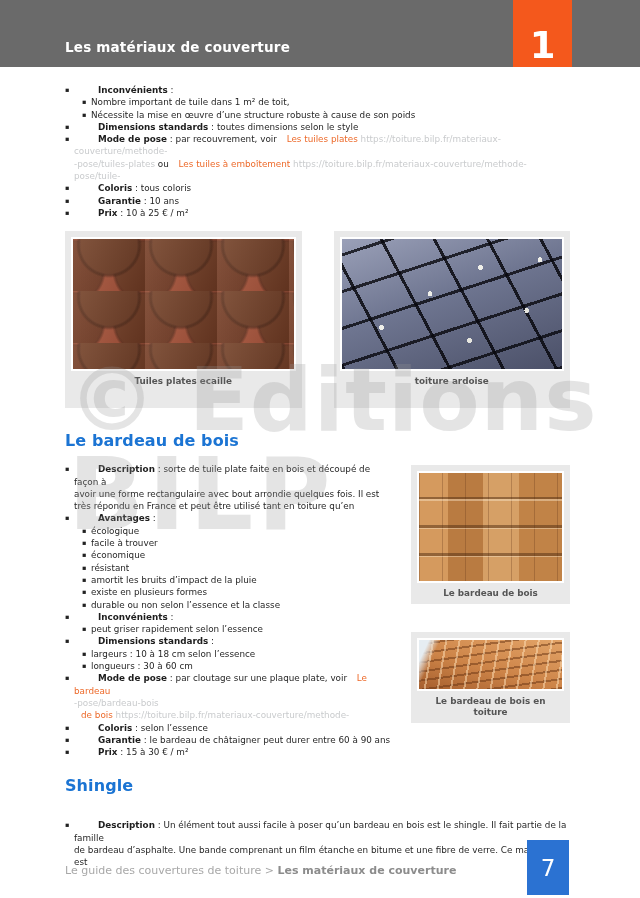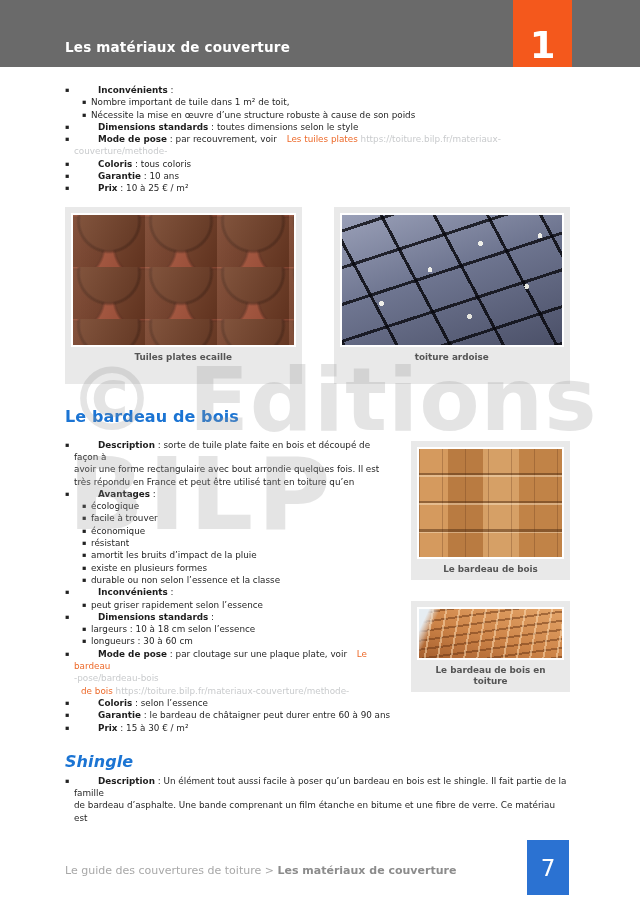--- a/index.html
+++ b/index.html
@@ -92,24 +92,24 @@
   }
 
   h2.section-heading{color:var(--heading_blue);font-size:16px;font-weight:bold;margin-top:23px;margin-bottom:13px;letter-spacing:.1px;}
 
   .two-col{display:flex;}
   .col-text{width:328px;flex:0 0 328px;}
   .col-images{width:159px;margin-left:auto;}
   .col-images .frame{width:159px;}
   .col-images .frame.b1{margin-top:2px;}
   .col-images .frame.b1 .photo{height:112px;}
-  .col-images .frame.b2{margin-top:21px;}
+  .col-images .frame.b2{margin-top:28px;}
   .col-images .frame.b2 .photo{height:53px;}
 
-  .sec-shingle h2{margin-top:18px;margin-bottom:4px;font-style:italic;}
+  .sec-shingle h2{margin-top:18px;margin-bottom:24px;}
 
   
   .breadcrumb{position:absolute;z-index:3;left:65px;top:864px;font-size:11px;color:#a8a8a8;}
   .breadcrumb .bc-bold{font-weight:bold;color:#8c8c8c;}
   .pagenum{position:absolute;z-index:3;left:527px;top:840px;width:42px;height:55px;background:var(--page_number_blue);
            color:#fff;font-size:23px;display:flex;align-items:center;justify-content:center;}
 </style>
 </head>
 <body>
 
@@ -140,20 +140,23 @@
           <span class="blt">▪</span>
           <span class="litext"><span class="s-n">Nécessite la mise en œuvre d’une structure robuste à cause de son poids</span></span>
         </div>
         <div class="li lvl1">
           <span class="blt">▪</span>
           <span class="litext"><span class="s-b">Dimensions standards</span><span class="s-n"> : toutes dimensions selon le style</span></span>
         </div>
         <div class="li lvl1">
           <span class="blt">▪</span>
           <span class="litext"><span class="s-b">Mode de pose</span><span class="s-n"> : par recouvrement, voir </span><span class="s-o">Les tuiles plates</span><span class="s-u"> https://toiture.bilp.fr/materiaux-couverture/methode-</span></span>
+        </div>
+        <div class="li lvl1 cont">
+          <span class="litext"><span class="s-u">-pose/tuiles-plates</span><span class="s-n"> ou </span><span class="s-o">Les tuiles à emboîtement</span><span class="s-u"> https://toiture.bilp.fr/materiaux-couverture/methode-pose/tuile-</span></span>
         </div>
         <div class="li lvl1">
           <span class="blt">▪</span>
           <span class="litext"><span class="s-b">Coloris</span><span class="s-n"> : tous coloris</span></span>
         </div>
         <div class="li lvl1">
           <span class="blt">▪</span>
           <span class="litext"><span class="s-b">Garantie</span><span class="s-n"> : 10 ans</span></span>
         </div>
         <div class="li lvl1">

